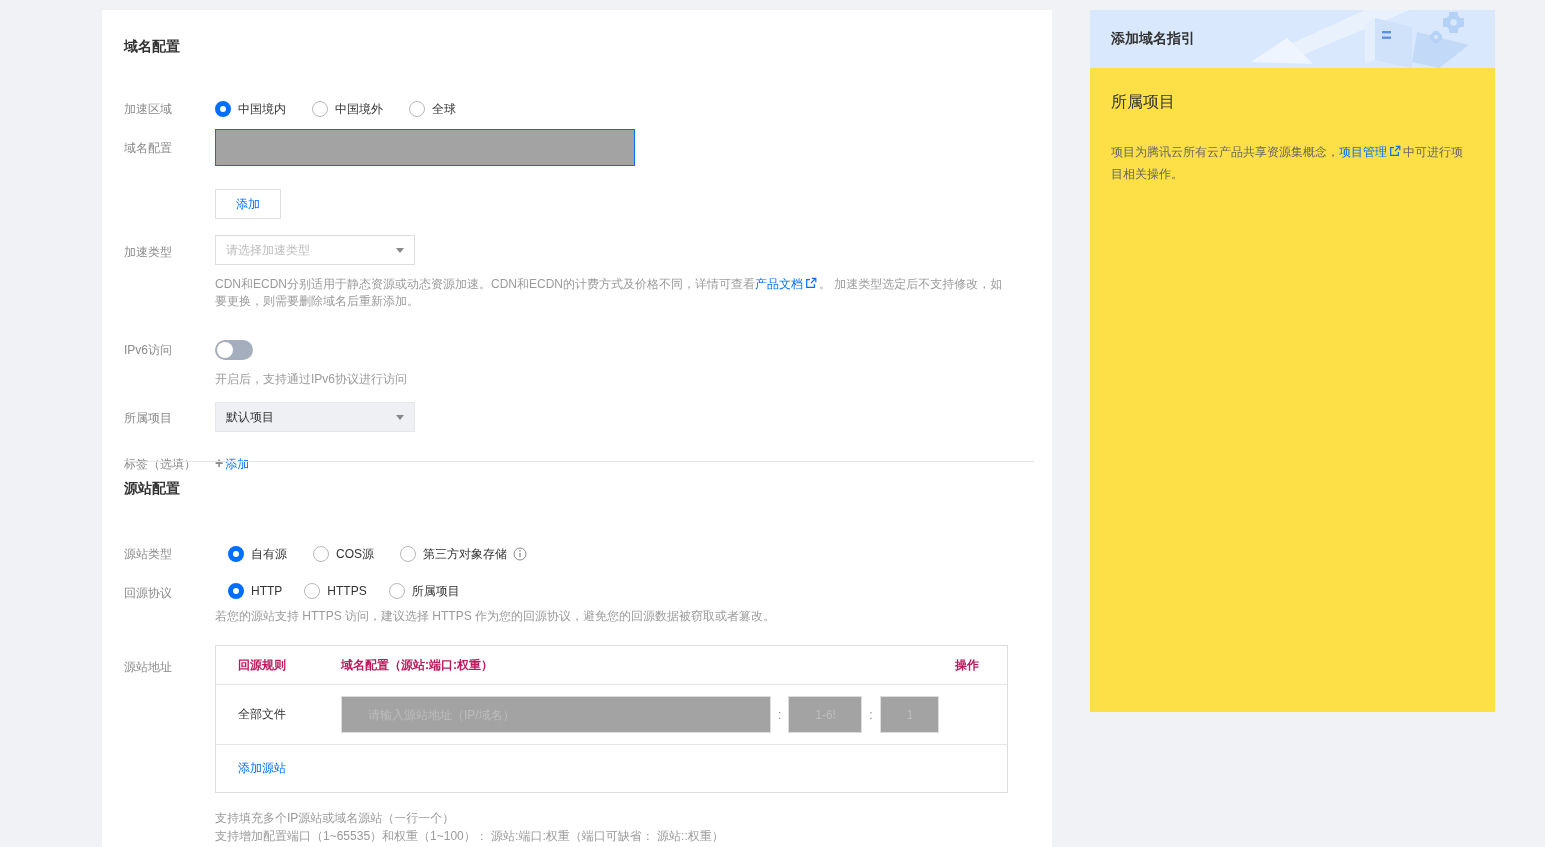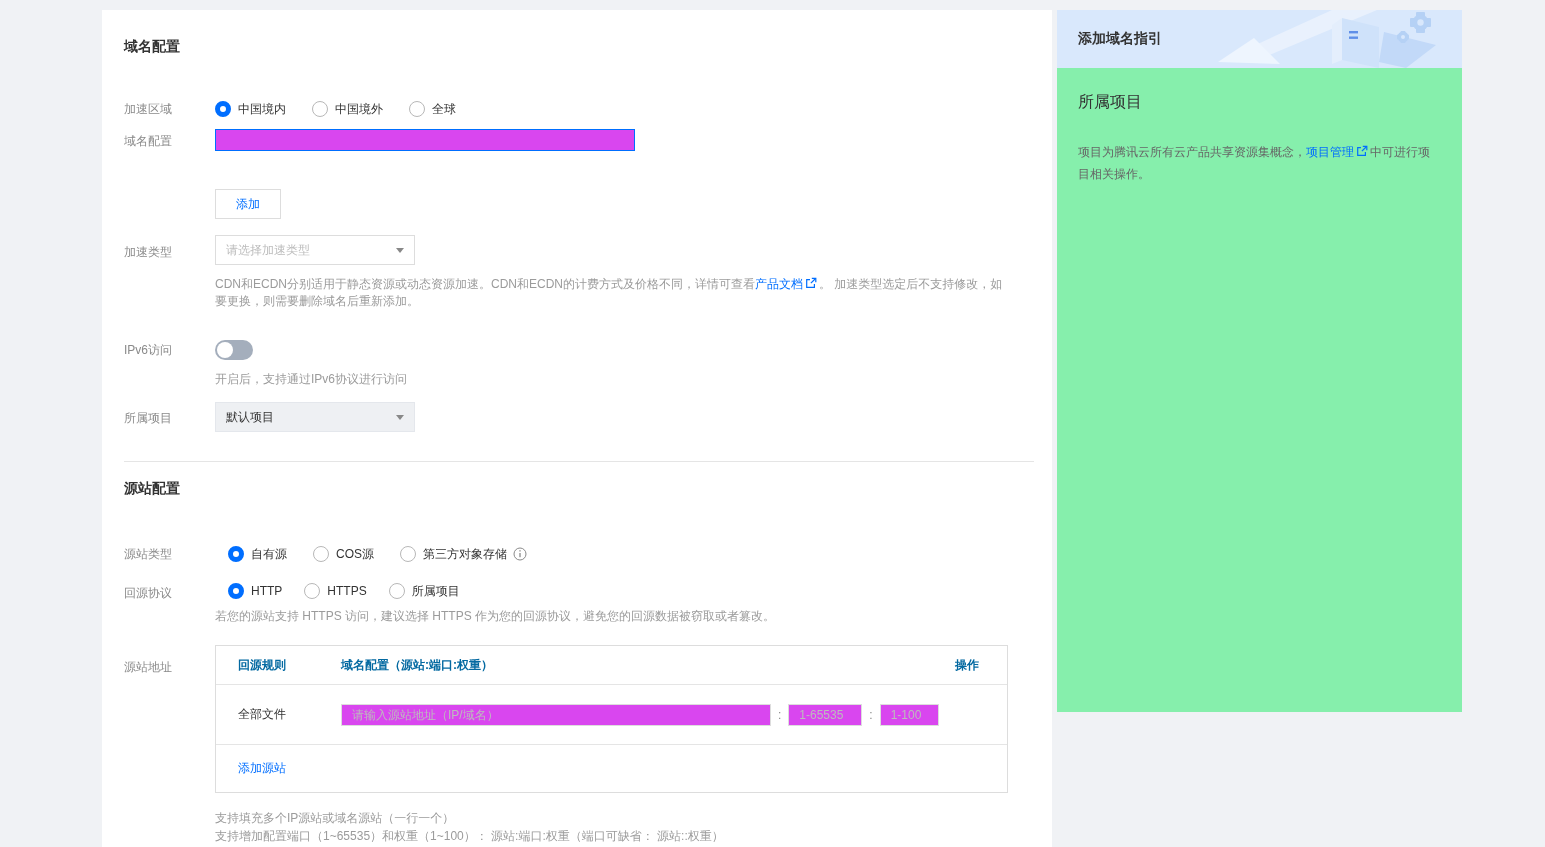--- a/index.html
+++ b/index.html
@@ -11,44 +11,44 @@
     font-size:12px;
     color:#333;
     overflow:hidden;
   }
   
   .main-panel {
     position:absolute; left:102px; top:10px; width:950px; height:837px;
     background:#ffffff;
   }
   .side-panel {
-    position:absolute; left:1057px; top:10px; width:405px; height:702px;
-    background:#86efac;
+    position:absolute; left:1090px; top:10px; width:405px; height:702px;
+    background:#fde047;
   }
   
   .sec-title { position:absolute; left:22px; font-size:14px; font-weight:bold; color:#333; }
   .form-row { position:absolute; left:22px; right:18px; display:flex; align-items:flex-start;margin-top:27px; }
   .form-row.center { align-items:center; }
   .form-label { width:91px; flex:none; font-size:12px; color:#8a8a8a; line-height:17px; padding-top:2px; }
   .ctrl { flex:1; min-width:0; }
   .link { color:#006eff; text-decoration:none; cursor:pointer; }
   .help-text { font-size:12px; color:#9b9b9b; line-height:17px; }
   .divider { position:absolute; left:22px; right:18px; border-top:1px solid #e5e5e5; }
 
   
   .radio-group { display:flex; align-items:center; }
   .radio-item { display:flex; align-items:center; margin-right:26px; cursor:pointer; }
   .radio { width:16px; height:16px; border-radius:50%; background:#fff; border:1px solid #b8b8b8; flex:none; }
   .radio.checked { border:5px solid #006eff; }
   .radio-label { margin-left:7px; font-size:12px; color:#333; line-height:16px; }
 
   
   .text-input {
-    height:22px; border:1px solid #ddd; background:#d946ef; outline:none;
-    font-family:"Liberation Sans",sans-serif; font-size:12px; color:#333; padding:0 10px;
+    height:37px; border:1px solid #ddd; background:#a3a3a3; outline:none;
+    font-family:"Liberation Sans",sans-serif; font-size:12px; color:#333; padding:0 26px;
   }
   .text-input::placeholder { color:#bcbcbc; }
   .domain-input { width:420px; border:1px solid #006eff; }
   .btn-add {
     width:66px; height:30px; background:#fff; border:1px solid #ddd;
     color:#006eff; font-size:12px; font-family:"Liberation Sans",sans-serif; cursor:pointer;
   }
   .select-box {
     width:200px; height:30px; border:1px solid #ddd; background:#fff;
     display:flex; align-items:center; padding:0 10px; cursor:pointer;
@@ -65,21 +65,21 @@
 
   .plus-glyph { color:#8a8a8a; font-size:14px; margin-right:2px; font-weight:bold; }
   .info-icon { display:inline-flex; margin-left:6px; vertical-align:-2px; cursor:pointer; }
 
   
   .origin-table { border:1px solid #ddd; width:793px; background:#fff; }
   .ot-header { display:flex; align-items:center; height:38px; }
   .ot-col-rule { width:125px; flex:none; padding-left:22px; }
   .ot-col-addr { flex:1; min-width:0; }
   .ot-col-op { width:52px; flex:none; }
-  .ot-header .hd { font-weight:bold; color:#0369a1; font-size:12px; }
+  .ot-header .hd { font-weight:bold; color:#be185d; font-size:12px; }
   .ot-row { display:flex; align-items:center; height:60px; border-top:1px solid #e5e5e5; }
   .ot-row .rule-text { font-size:12px; color:#333; }
   .ot-inputs { display:flex; align-items:center; }
   .addr-input { width:430px; }
   .port-input { width:74px; }
   .weight-input { width:59px; }
   .colon { color:#8a8a8a; margin:0 7px; }
   .ot-footer { display:flex; align-items:center; height:48px; border-top:1px solid #e5e5e5; padding-left:22px; }
 
   .notes .note-line { font-size:12px; color:#9b9b9b; line-height:18px; }
@@ -162,20 +162,26 @@
   <div class="form-row center" style="top:365px">
     <div class="form-label">所属项目</div>
     <div class="ctrl">
       <div class="select-box grey">
         <span class="sel-text">默认项目</span>
         <span class="caret-down"></span>
       </div>
     </div>
   </div>
 
+  <div class="form-row center" style="top:417px">
+    <div class="form-label">标签（选填）</div>
+    <div class="ctrl">
+      <a class="link"><span class="plus-glyph">+</span><span>添加</span></a>
+    </div>
+  </div>
 
   <div class="divider" style="top:451px"></div>
 
   <h2 class="sec-title" style="top:470px">源站配置</h2>
 
   <div class="form-row center" style="top:507px">
     <div class="form-label">源站类型</div>
     <div class="ctrl radio-group" style="padding-left:13px">
       <label class="radio-item">
         <span class="radio checked"></span>

